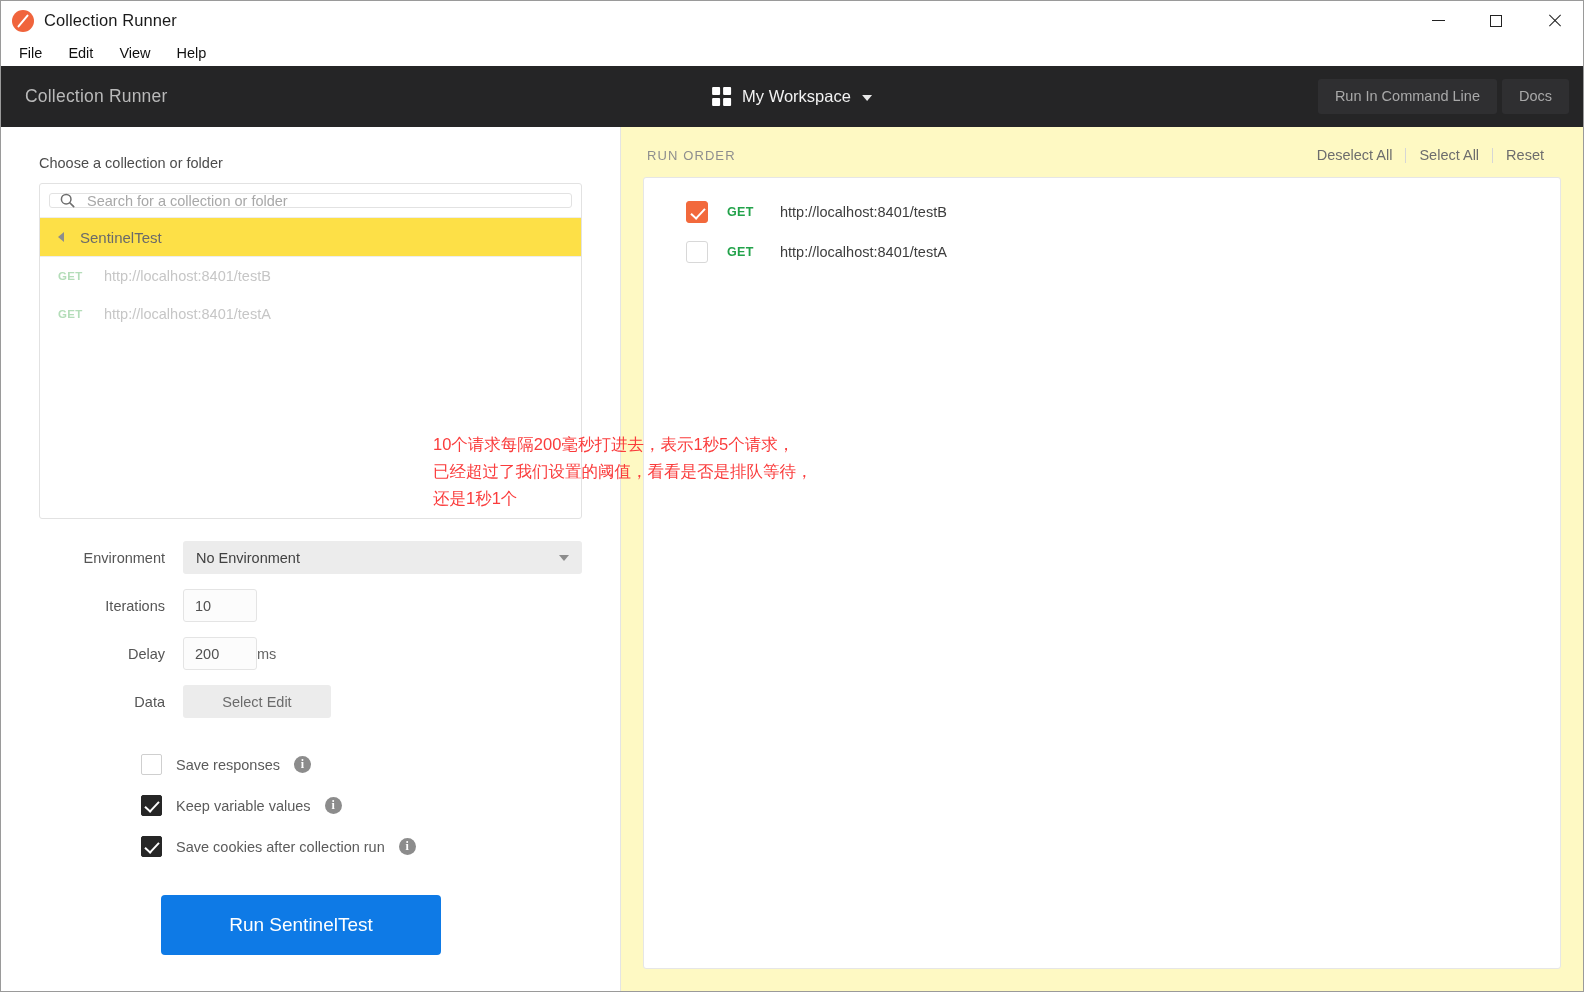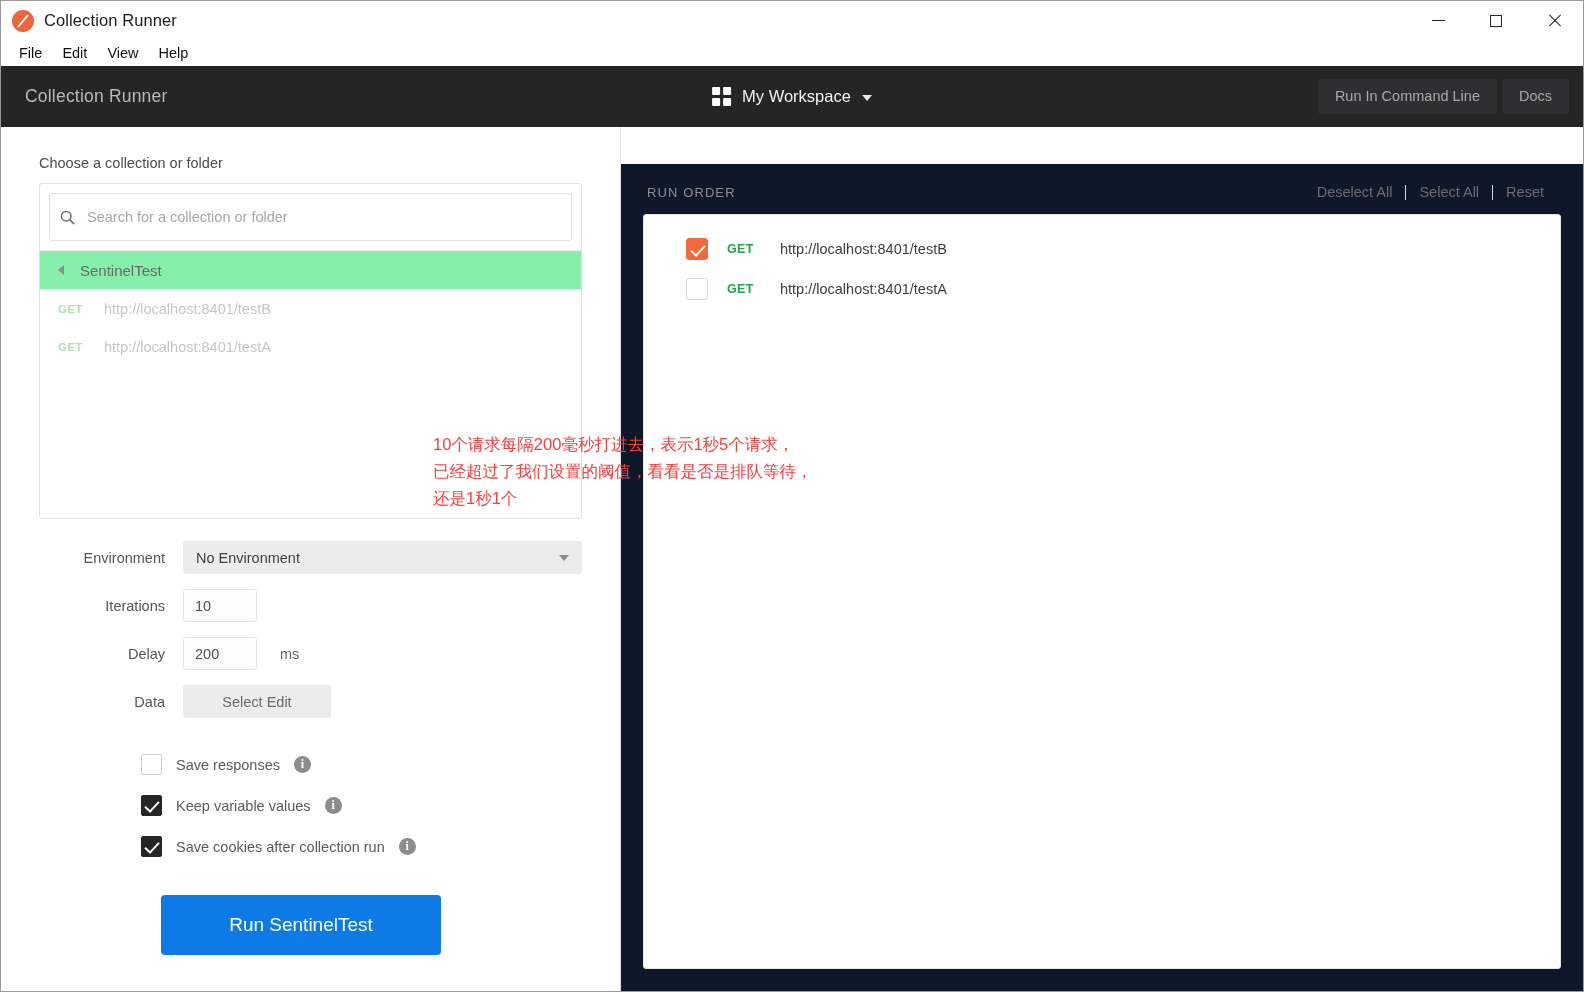--- a/index.html
+++ b/index.html
@@ -80,21 +80,21 @@
   .glyph-close::after  { transform: rotate(-45deg); }
 
   
   .menubar {
     height: 26px;
     flex: 0 0 26px;
     background: #ffffff;
     display: flex;
     align-items: center;
     padding-left: 9px;
-    gap: 2px;
+    gap: 8px;
   }
   .menu-item {
     font-size: 14.5px;
     color: #101010;
     padding: 3px 9px;
   }
 
   
   .app-header {
     height: 61px;
@@ -164,67 +164,66 @@
   .left-pane {
     width: 620px;
     flex: 0 0 620px;
     background: #ffffff;
     border-right: 1px solid #e4e4e4;
     padding: 28px 38px 0 38px;
     position: relative;
   }
   .right-pane {
     flex: 1 1 auto;
-    background: #0f172a;
+    background: #fef9c3;
     padding: 20px 22px 22px 22px;
     display: flex;
     flex-direction: column;
     min-width: 0;
-    margin-top: 37px;
   }
 
   
   .section-label {
     font-size: 14.5px;
     color: #4c4c4c;
     margin-bottom: 12px;
   }
   .collection-box {
     border: 1px solid #e2e2e2;
     border-radius: 3px;
     height: 336px;
     background: #ffffff;
     overflow: hidden;
   }
   .search-wrap {
     margin: 9px 9px 0 9px;
     border: 1px solid #e2e2e2;
     border-radius: 3px;
-    height: 48px;
+    height: 15px;
     display: flex;
     align-items: center;
     padding: 0 10px;
     gap: 10px;
     background: #ffffff;
   }
   .search-icon-svg { flex: 0 0 15px; }
   .search-input {
     border: none;
     outline: none;
     flex: 1 1 auto;
     font-family: "Liberation Sans", sans-serif;
     font-size: 14.5px;
     color: #444;
     background: transparent;
   }
   .search-input::placeholder { color: #a8a8a8; }
   .crumb-row {
     margin-top: 9px;
     height: 40px;
-    background: #86efac;
+    background: #fde047;
     border-top: 1px solid #ededed;
     border-bottom: 1px solid #ededed;
     display: flex;
     align-items: center;
     padding-left: 18px;
     gap: 16px;
   }
   .back-caret {
     width: 0; height: 0;
     border-top: 5px solid transparent;
@@ -288,21 +287,21 @@
     border: 1px solid #e4e4e4;
     border-radius: 3px;
     background: #fcfcfc;
     font-family: "Liberation Sans", sans-serif;
     font-size: 14.5px;
     color: #515151;
     padding: 0 11px;
     outline: none;
   }
   .unit-label {
-    margin-left: 23px;
+    margin-left: 0;
     font-size: 14.5px;
     color: #646464;
   }
   .file-btn {
     width: 148px;
     height: 33px;
     background: #ececec;
     border: none;
     border-radius: 3px;
     font-family: "Liberation Sans", sans-serif;

